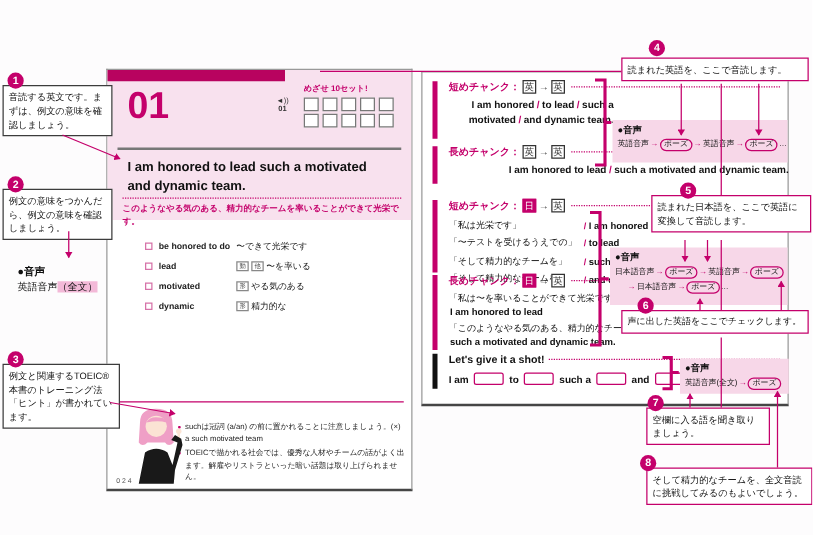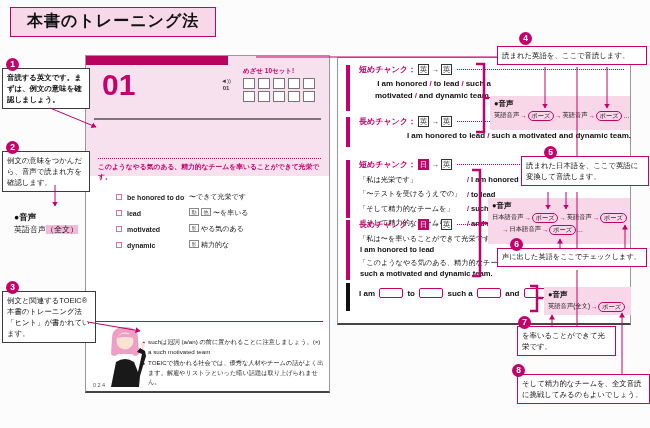--- a/index.html
+++ b/index.html
@@ -47,21 +47,21 @@
   .sec-bar.black{background:#111;}
   .sec-head{display:flex;align-items:center;}
   .sec-label{font-size:8px;font-weight:bold;color:#c4006b;flex:none;}
   .lang{flex:none;width:11px;height:11px;border:1px solid #333;background:#fff;color:#333;
     font-size:7.5px;line-height:10px;text-align:center;margin:0 2px;}
   .lang.ja{background:#c4006b;border-color:#c4006b;color:#fff;}
   .sec-arrow{flex:none;font-size:8px;color:#333;}
   .leader{flex:1;border-top:1px dotted #c4006b;margin-left:3px;}
   .chunk-text{margin-top:3px;font-size:8px;font-weight:bold;color:#111;line-height:1.5;text-align:right;}
   .slash{color:#c4006b;margin:0 2px;font-weight:bold;}
-  .pair{display:flex;align-items:center;margin-top:4.5px;font-size:7.2px;}
+  .pair{display:flex;align-items:flex-end;margin-top:4.5px;font-size:7.2px;}
   .pair .ja{width:106px;flex:none;color:#111;}
   .pair .en{font-size:7.6px;font-weight:bold;color:#111;}
   .stk-ja{margin-top:4px;font-size:7.2px;color:#111;}
   .stk-en{margin:1px 0 2px 1px;font-size:7.6px;font-weight:bold;color:#111;}
   .shot-tokens{margin-top:6px;font-size:8px;font-weight:bold;color:#111;}
   .blank{display:inline-block;width:24px;height:10px;border:1px solid #c4006b;border-radius:2px;
     background:#fff;vertical-align:-2px;margin:0 2px;}
   
   .abox{position:absolute;background:#f7d7e8;padding:3px 4px;}
   .abox-a{left:152px;top:38px;width:140px;height:34px;}
@@ -85,21 +85,20 @@
     font-size:7.4px;line-height:1.5;padding:3px 4px;z-index:5;}
   .co-box.dark{border-color:#3c3c3c;}
   
   .overlay{position:absolute;left:0;top:0;z-index:8;pointer-events:none;}
 </style>
 </head>
 <body>
 
 <div class="canvas">
 
-  <div class="title-box">本書のトレーニング法</div>
 
   <div class="page left-page">
     <div class="lp-pink"></div>
     <div class="lp-topbar"></div>
     <div class="unit-num">01</div>
     <div class="track">
       <span class="spk">◄))</span>
       <span class="tno">01</span>
     </div>
     <div class="goal">
@@ -111,20 +110,21 @@
           <div class="gbox"></div>
           <div class="gbox"></div>
           <div class="gbox"></div>
           <div class="gbox"></div>
           <div class="gbox"></div>
           <div class="gbox"></div>
           <div class="gbox"></div>
         </div>
     </div>
     <div class="lp-rule"></div>
+    <div class="sentence-en">I am honored to lead such a motivated and dynamic team.</div>
     <div class="lp-dot"></div>
     <div class="sentence-ja">このようなやる気のある、精力的なチームを率いることができて光栄です。</div>
     <div class="vocab" id="vocabList">
         <div class="vrow">
           <span class="vchk"></span>
           <span class="vword">be honored to do</span>
           <span class="vdef">〜できて光栄です</span>
         </div>
         <div class="vrow">
           <span class="vchk"></span>
@@ -234,20 +234,24 @@
           </div>
           <div class="stk-ja">「私は〜を率いることができて光栄です」<span class="slash">/</span></div>
           <div class="stk-en">I am honored to lead</div>
           <div class="stk-ja">「このようなやる気のある、精力的なチームを」<span class="slash">/</span></div>
           <div class="stk-en">such a motivated and dynamic team.</div>
         </div>
       </div>
     <div id="shotSec">
         <div class="sec" style="top: 224px;">
           <div class="sec-bar black" style="height: 28px;"></div>
+          <div class="sec-head">
+            <span class="sec-label" style="color: rgb(17, 17, 17); font-size: 8.5px;">Let's give it a shot!</span>
+            <span class="leader"></span>
+          </div>
           <div class="shot-tokens"> I am <span class="blank"></span> to <span class="blank"></span> such a <span class="blank"></span> and <span class="blank"></span> team. </div>
         </div>
       </div>
     <div id="audioBoxes">
         <div class="abox abox-a">
           <div class="alabel">●音声</div>
           <div class="aflow">
             <span>英語音声</span>
             <span class="fa">→</span>
             <span class="chip">ポーズ</span>
@@ -283,33 +287,33 @@
             <span>英語音声(全文)</span>
             <span class="fa">→</span>
             <span class="chip">ポーズ</span>
           </div>
         </div>
       </div>
   </div>
 
   <div id="callouts">
       <div class="co-num" style="left: 6px; top: 58px;">1</div>
-      <div class="co-box dark" style="left: 2px; top: 68px; width: 88px; font-weight: bold;">音読する英文です。まずは、例文の意味を確認しましょう。</div>
+      <div class="co-box dark" style="left: 2px; top: 68px; width: 88px;">音読する英文です。まずは、例文の意味を確認しましょう。</div>
       <div class="co-num" style="left: 6px; top: 141px;">2</div>
-      <div class="co-box dark" style="left: 2px; top: 151px; width: 88px;">例文の意味をつかんだら、音声で読まれ方を確認します。</div>
+      <div class="co-box dark" style="left: 2px; top: 151px; width: 88px;">例文の意味をつかんだら、例文の意味を確認しましょう。</div>
       <div class="co-num" style="left: 6px; top: 281px;">3</div>
       <div class="co-box dark" style="left: 2px; top: 291px; width: 94px;">例文と関連するTOEIC®本書のトレーニング法「ヒント」が書かれています。</div>
       <div class="co-num" style="left: 519px; top: 32px;">4</div>
       <div class="co-box" style="left: 497px; top: 46px; width: 150px;">読まれた英語を、ここで音読します。</div>
       <div class="co-num" style="left: 544px; top: 146px;">5</div>
       <div class="co-box" style="left: 521px; top: 156px; width: 128px;">読まれた日本語を、ここで英語に変換して音読します。</div>
       <div class="co-num" style="left: 510px; top: 238px;">6</div>
       <div class="co-box" style="left: 497px; top: 248px; width: 150px; font-size: 7.2px;">声に出した英語をここでチェックします。</div>
       <div class="co-num" style="left: 518px; top: 316px;">7</div>
-      <div class="co-box" style="left: 517px; top: 326px; width: 99px;">を率いることができて光栄です。</div>
+      <div class="co-box" style="left: 517px; top: 326px; width: 99px;">空欄に入る語を聞き取りましょう。</div>
       <div class="co-num" style="left: 512px; top: 364px;">8</div>
       <div class="co-box" style="left: 517px; top: 374px; width: 133px;">そして精力的なチームを、全文音読に挑戦してみるのもよいでしょう。</div>
     </div>
 
   <svg class="overlay" width="650" height="428" viewBox="0 0 650 428">
     <defs>
       <marker id="arr" markerWidth="6" markerHeight="6" refX="4.5" refY="3" orient="auto">
         <path d="M0 0 L5 3 L0 6 Z" fill="#c4006b"></path>
       </marker>
     </defs>

